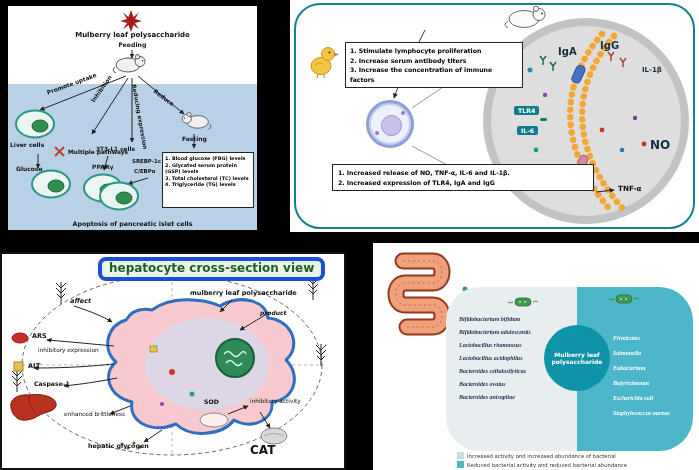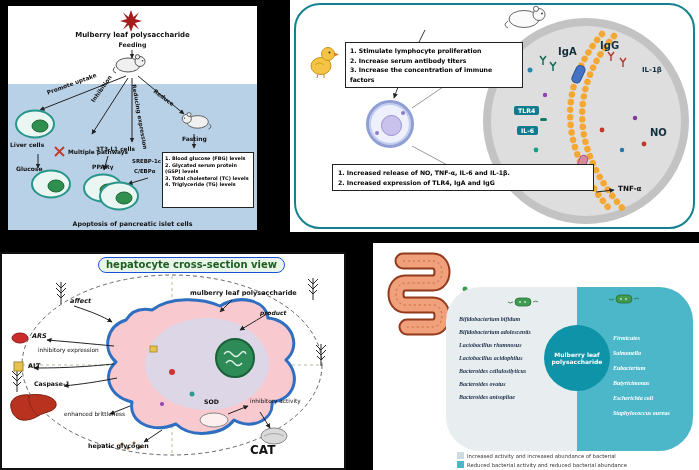--- a/index.html
+++ b/index.html
@@ -174,21 +174,21 @@
       <div>1. Stimulate lymphocyte proliferation</div>
       <div>2. Increase serum antibody titers</div>
       <div>3. Increase the concentration of immune factors</div>
     </div>
 
     <div class="lbl b" style="left:268px;top:46px;font-size:10px;color:#13303f;">IgA</div>
     <div class="lbl b" style="left:310px;top:40px;font-size:10px;color:#13303f;">IgG</div>
     <div class="lbl b" style="left:352px;top:66px;font-size:7px;color:#13303f;">IL-1β</div>
     <div class="lbl b" style="left:224px;top:106px;font-size:6.2px;color:#fff;background:#0f7b8e;padding:1px 4px;border-radius:2px;">TLR4</div>
     <div class="lbl b" style="left:227px;top:126px;font-size:6.2px;color:#fff;background:#0f7b8e;padding:1px 4px;border-radius:2px;">IL-6</div>
-    <div class="lbl b" style="left:360px;top:127px;font-size:10px;color:#13303f;text-align:right;">NO</div>
+    <div class="lbl b" style="left:360px;top:139px;font-size:12px;color:#13303f;text-align:right;">NO</div>
     <div class="lbl b" style="left:328px;top:185px;font-size:7.2px;color:#111;">TNF-α</div>
 
     <div class="box" style="left:42px;top:164px;width:262px;border-width:1.2px;padding:3px 5px;font-size:6.2px;font-weight:bold;line-height:1.55;z-index:5;">
       <div>1. Increased release of NO, TNF-α, IL-6 and IL-1β.</div>
       <div>2. Increased expression of TLR4, IgA and IgG</div>
     </div>
   </div>
 
   <div class="panel" style="left:0;top:252px;width:346px;height:218px;border:2px solid #111;box-sizing:border-box;">
     <svg class="layer" width="342" height="214" viewBox="0 0 342 214">
@@ -249,25 +249,25 @@
         <path d="M112,92 C90,90 70,88 45,86" marker-end="url(#arwC)"></path>
         <path d="M112,110 C90,112 70,114 32,114" marker-end="url(#arwC)"></path>
         <path d="M115,124 C95,128 80,130 62,132" marker-end="url(#arwC)"></path>
         <path d="M128,152 L108,160" marker-end="url(#arwC)"></path>
         <path d="M160,176 L142,188" marker-end="url(#arwC)"></path>
         <path d="M226,160 L246,152" marker-end="url(#arwC)"></path>
         <path d="M258,158 L268,174" marker-end="url(#arwC)"></path>
       </g>
     </svg>
 
-    <div class="lbl b" style="left:96px;top:3px;font-size:10px;color:#1b5e20;background:#eaf5ea;border:1px solid #1d4ed8;border-radius:8px;padding:1px 7px;">hepatocyte cross-section view</div>
+    <div class="lbl b" style="left:96px;top:3px;font-size:12px;color:#1b5e20;background:#eaf5ea;border:4px solid #1d4ed8;border-radius:8px;padding:1px 7px;">hepatocyte cross-section view</div>
     <div class="lbl b i" style="left:52px;top:44px;font-size:6.5px;margin-left:16px;">affect</div>
     <div class="lbl b" style="left:188px;top:36px;font-size:6.5px;">mulberry leaf polysaccharide</div>
     <div class="lbl b i" style="left:258px;top:56px;font-size:6px;">product</div>
-    <div class="lbl b" style="left:30px;top:79px;font-size:6.5px;font-style:italic;">ARS</div>
+    <div class="lbl b" style="left:30px;top:79px;font-size:6.5px;">ARS</div>
     <div class="lbl" style="left:36px;top:93px;font-size:5.8px;">inhibitory expression</div>
     <div class="lbl b" style="left:26px;top:109px;font-size:6.5px;">ALT</div>
     <div class="lbl b" style="left:32px;top:126px;font-size:6.2px;">Caspase-1</div>
     <div class="lbl" style="left:62px;top:157px;font-size:5.8px;">enhanced brittleness</div>
     <div class="lbl b" style="left:202px;top:144px;font-size:6.2px;">SOD</div>
     <div class="lbl" style="left:248px;top:144px;font-size:5.8px;">inhibitory activity</div>
     <div class="lbl b" style="left:86px;top:188px;font-size:6.3px;">hepatic glycogen</div>
     <div class="lbl b" style="left:248px;top:190px;font-size:12px;">CAT</div>
   </div>
 

